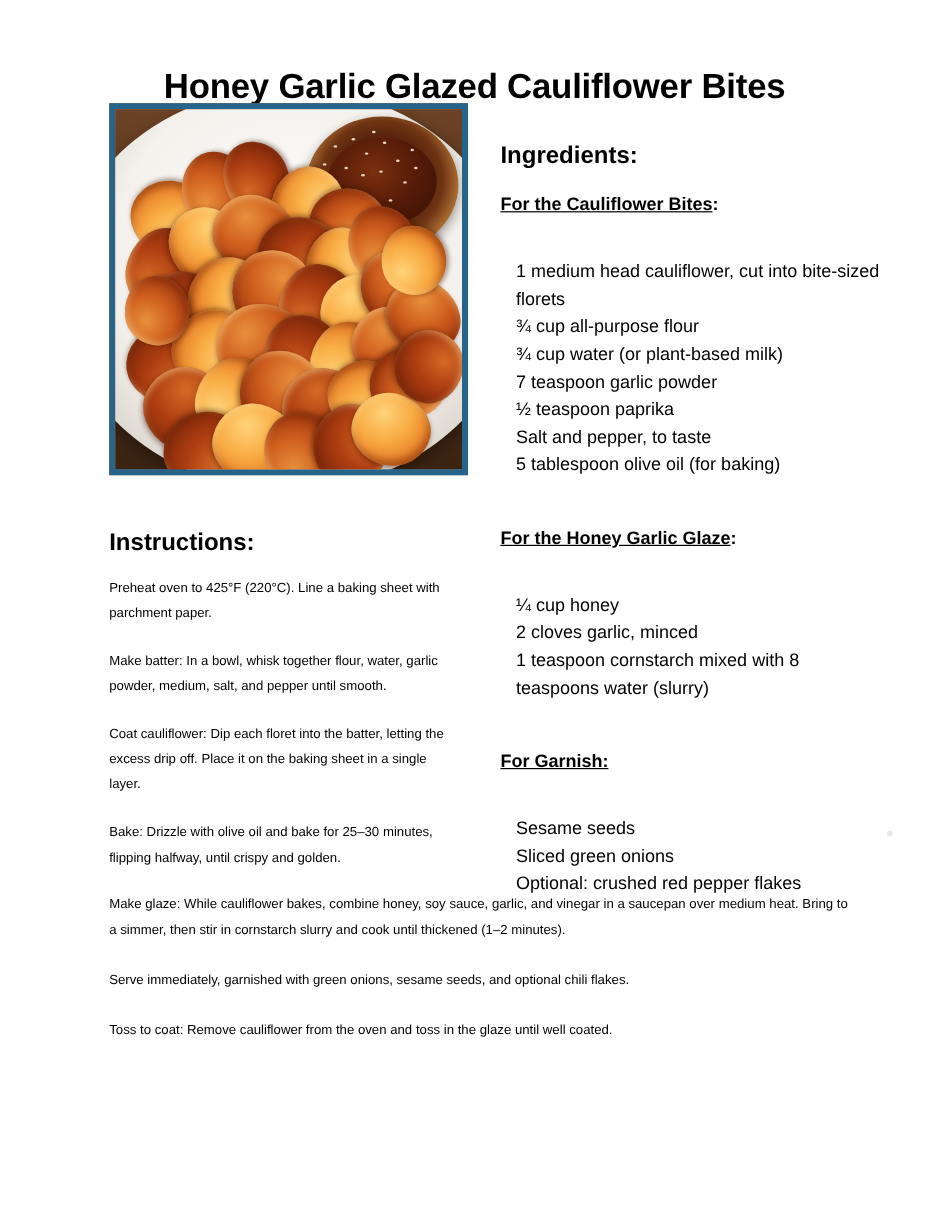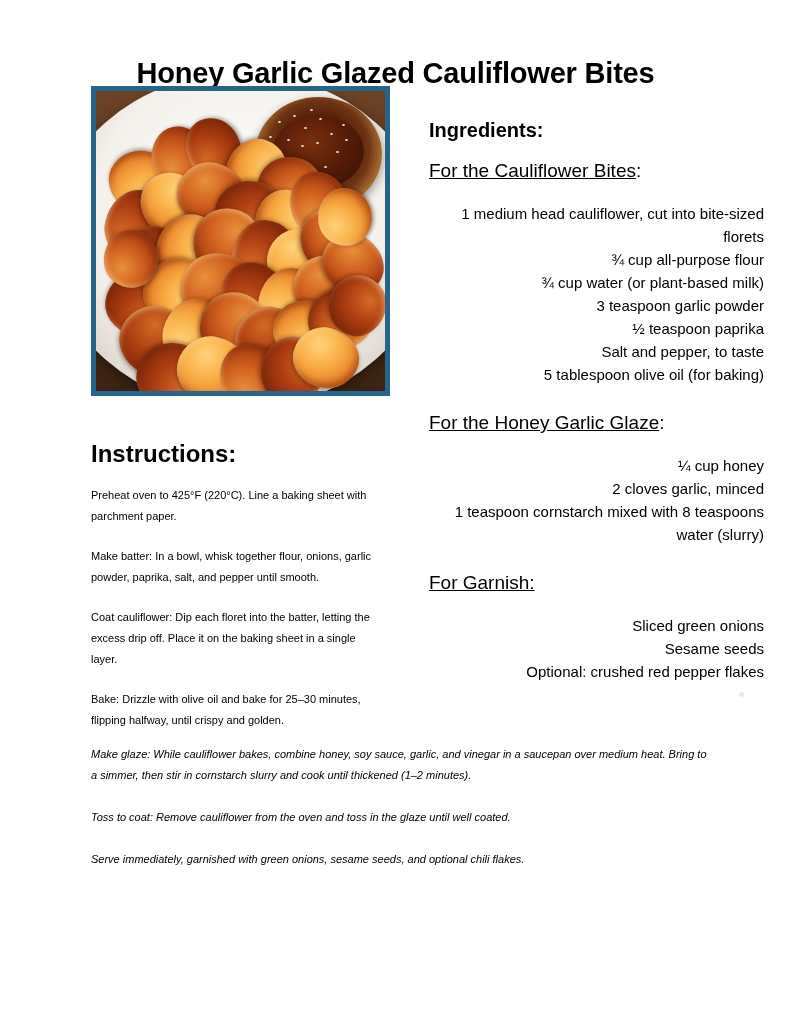--- a/index.html
+++ b/index.html
@@ -124,80 +124,78 @@
   .scallion {
     position: absolute;
     border-radius: 40% 60% 45% 55% / 50%;
     background: linear-gradient(120deg, #86bf4a 0%, #5f9a31 50%, #3f7420 100%);
     box-shadow: 0 1px 2px rgba(0,0,0,0.3);
   }
 
   
   .col-right {
     position: absolute;
-    left: 429px;
+    left: 417px;
     top: 118px;
     width: 335px;
   }
   .section-head {
     font-size: 20px;
     font-weight: bold;
     margin: 0 0 18px 0;
     line-height: 1.2;
   }
   .sub-head {
-    font-size: 19px;
-    font-weight: normal;
+    font-size: 15px;
+    font-weight: bold;
     margin: 0;
     line-height: 21px;
   }
   .sub-head .u {
     text-decoration: underline;
   }
   .ing-list {
-    margin: 0;
+    margin: 13px;
     padding: 0;
     list-style: none;
-    text-align: right;
   }
   .ing-list li {
     font-size: 15px;
     line-height: 23px;
     margin: 0;
   }
   .gap-sm { height: 21px; }
   .gap-md { height: 26px; }
 
   
   .col-left {
     position: absolute;
     left: 91px;
     top: 440px;
     width: 288px;
   }
   .col-left .section-head {
-    font-size: 24px;
+    font-size: 20px;
     margin-bottom: 16px;
   }
   .step {
     font-size: 11px;
     line-height: 21px;
     margin: 0 0 19px 0;
   }
 
   
   .full-steps {
     position: absolute;
     left: 91px;
     top: 744px;
     width: 620px;
   }
   .full-steps .step {
     margin-bottom: 21px;
-    font-style: italic;
   }
 
   
   .speck {
     position: absolute;
     left: 739px;
     top: 692px;
     width: 5px;
     height: 5px;
     border-radius: 50%;
@@ -295,55 +293,55 @@
 
   <div class="col-right">
     <div class="section-head">Ingredients:</div>
     <div id="ingredient-groups">
         <div class="sub-head"><span class="u">For the Cauliflower Bites</span><span>:</span></div>
         <div class="gap-sm"></div>
         <ul class="ing-list">
           <li>1 medium head cauliflower, cut into bite-sized florets</li>
           <li>¾ cup all-purpose flour</li>
           <li>¾ cup water (or plant-based milk)</li>
-          <li>3 teaspoon garlic powder</li>
+          <li>7 teaspoon garlic powder</li>
           <li>½ teaspoon paprika</li>
           <li>Salt and pepper, to taste</li>
           <li>5 tablespoon olive oil (for baking)</li>
         </ul>
         <div class="gap-md"></div>
         <div class="sub-head"><span class="u">For the Honey Garlic Glaze</span><span>:</span></div>
         <div class="gap-sm"></div>
         <ul class="ing-list">
           <li>¼ cup honey</li>
           <li>2 cloves garlic, minced</li>
           <li>1 teaspoon cornstarch mixed with 8 teaspoons water (slurry)</li>
         </ul>
         <div class="gap-md"></div>
         <div class="sub-head"><span class="u">For Garnish:</span></div>
         <div class="gap-sm"></div>
         <ul class="ing-list">
+          <li>Sesame seeds</li>
           <li>Sliced green onions</li>
-          <li>Sesame seeds</li>
           <li>Optional: crushed red pepper flakes</li>
         </ul>
       </div>
   </div>
 
   <div class="col-left">
     <div class="section-head">Instructions:</div>
     <div id="narrow-steps">
         <p class="step">Preheat oven to 425°F (220°C). Line a baking sheet with parchment paper.</p>
-        <p class="step">Make batter: In a bowl, whisk together flour, onions, garlic powder, paprika, salt, and pepper until smooth.</p>
+        <p class="step">Make batter: In a bowl, whisk together flour, water, garlic powder, medium, salt, and pepper until smooth.</p>
         <p class="step">Coat cauliflower: Dip each floret into the batter, letting the excess drip off. Place it on the baking sheet in a single layer.</p>
         <p class="step">Bake: Drizzle with olive oil and bake for 25–30 minutes, flipping halfway, until crispy and golden.</p>
       </div>
   </div>
 
   <div class="full-steps">
       <p class="step">Make glaze: While cauliflower bakes, combine honey, soy sauce, garlic, and vinegar in a saucepan over medium heat. Bring to a simmer, then stir in cornstarch slurry and cook until thickened (1–2 minutes).</p>
+      <p class="step">Serve immediately, garnished with green onions, sesame seeds, and optional chili flakes.</p>
       <p class="step">Toss to coat: Remove cauliflower from the oven and toss in the glaze until well coated.</p>
-      <p class="step">Serve immediately, garnished with green onions, sesame seeds, and optional chili flakes.</p>
     </div>
 
   <div class="speck"></div>
 
 </div>
 
 </body></html>

